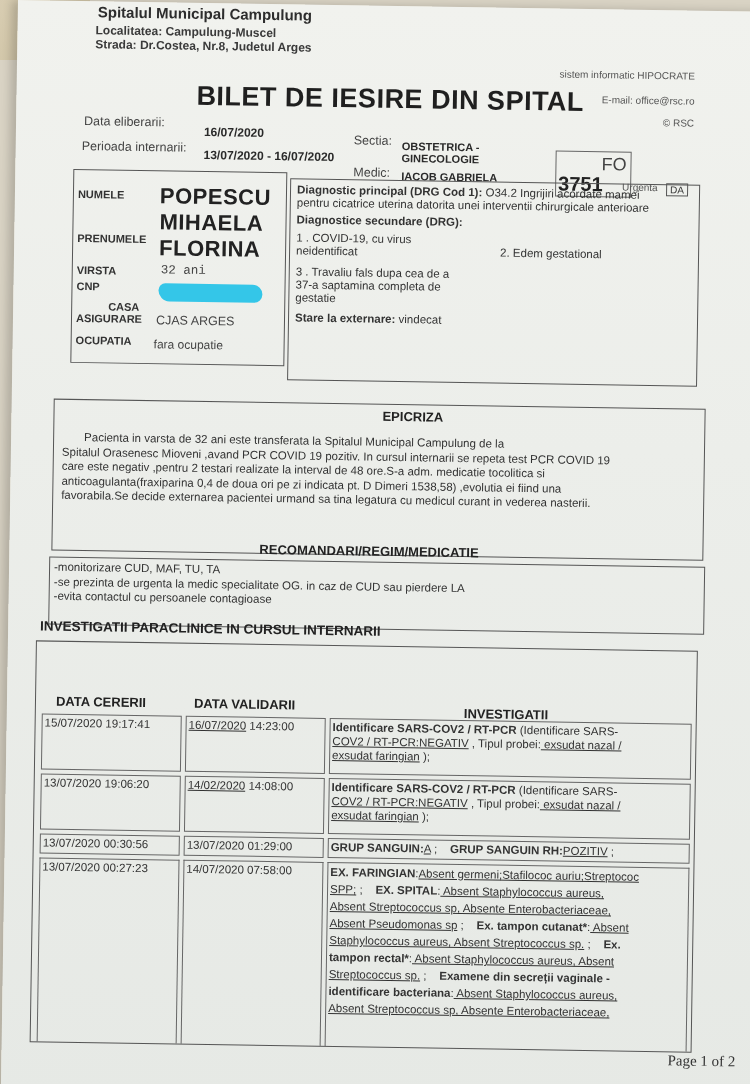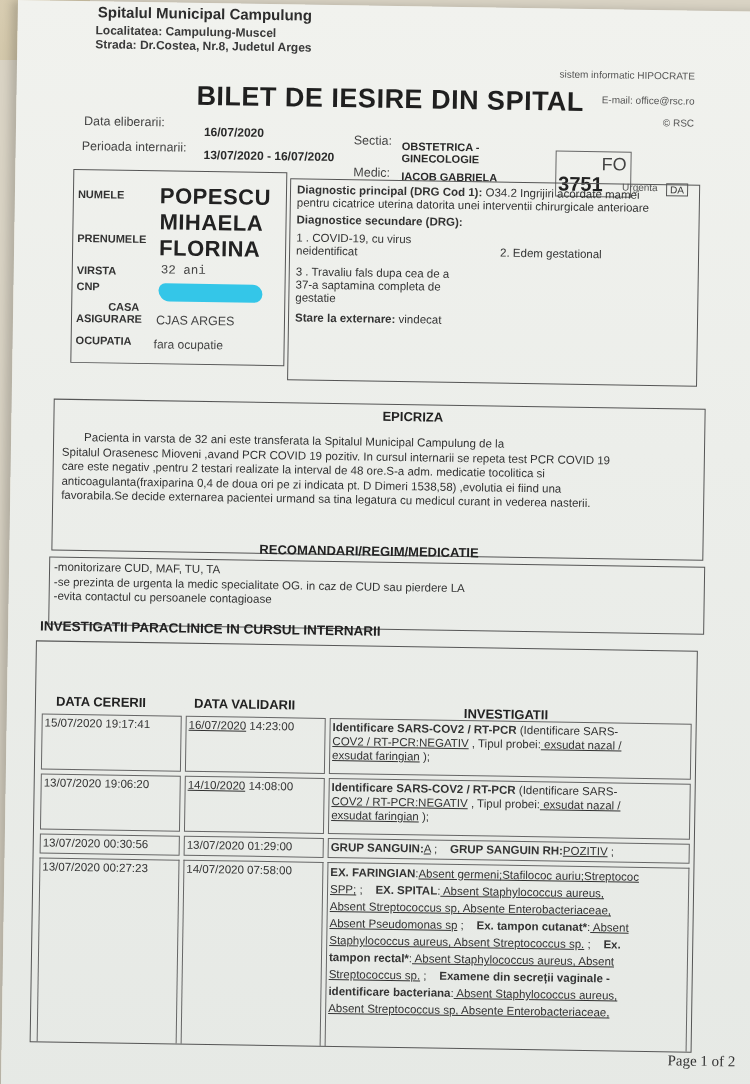--- a/index.html
+++ b/index.html
@@ -165,21 +165,21 @@
       <span class="u">16/07/2020</span><span> 14:23:00</span>
     </div>
     <div class="cell" style="left:294px; top:72px; width:362px; height:56px;">
       <span class="b">Identificare SARS-COV2 / RT-PCR</span><span> (Identificare SARS-</span><br>
       <span class="u">COV2 / RT-PCR:NEGATIV</span><span> ,    Tipul probei:</span><span class="u"> exsudat nazal /</span><br>
       <span class="u">exsudat faringian</span><span> );</span>
     </div>
 
     <div class="cell" style="left:6px; top:132px; width:140px; height:56px;">13/07/2020 19:06:20</div>
     <div class="cell" style="left:150px; top:132px; width:140px; height:56px;">
-      <span class="u">14/10/2020</span><span> 14:08:00</span>
+      <span class="u">14/02/2020</span><span> 14:08:00</span>
     </div>
     <div class="cell" style="left:294px; top:132px; width:362px; height:56px;">
       <span class="b">Identificare SARS-COV2 / RT-PCR</span><span> (Identificare SARS-</span><br>
       <span class="u">COV2 / RT-PCR:NEGATIV</span><span> ,    Tipul probei:</span><span class="u"> exsudat nazal /</span><br>
       <span class="u">exsudat faringian</span><span> );</span>
     </div>
 
     <div class="cell" style="left:6px; top:192px; width:140px; height:20px;">13/07/2020 00:30:56</div>
     <div class="cell" style="left:150px; top:192px; width:140px; height:20px;">13/07/2020 01:29:00</div>
     <div class="cell" style="left:294px; top:192px; width:362px; height:20px;">

